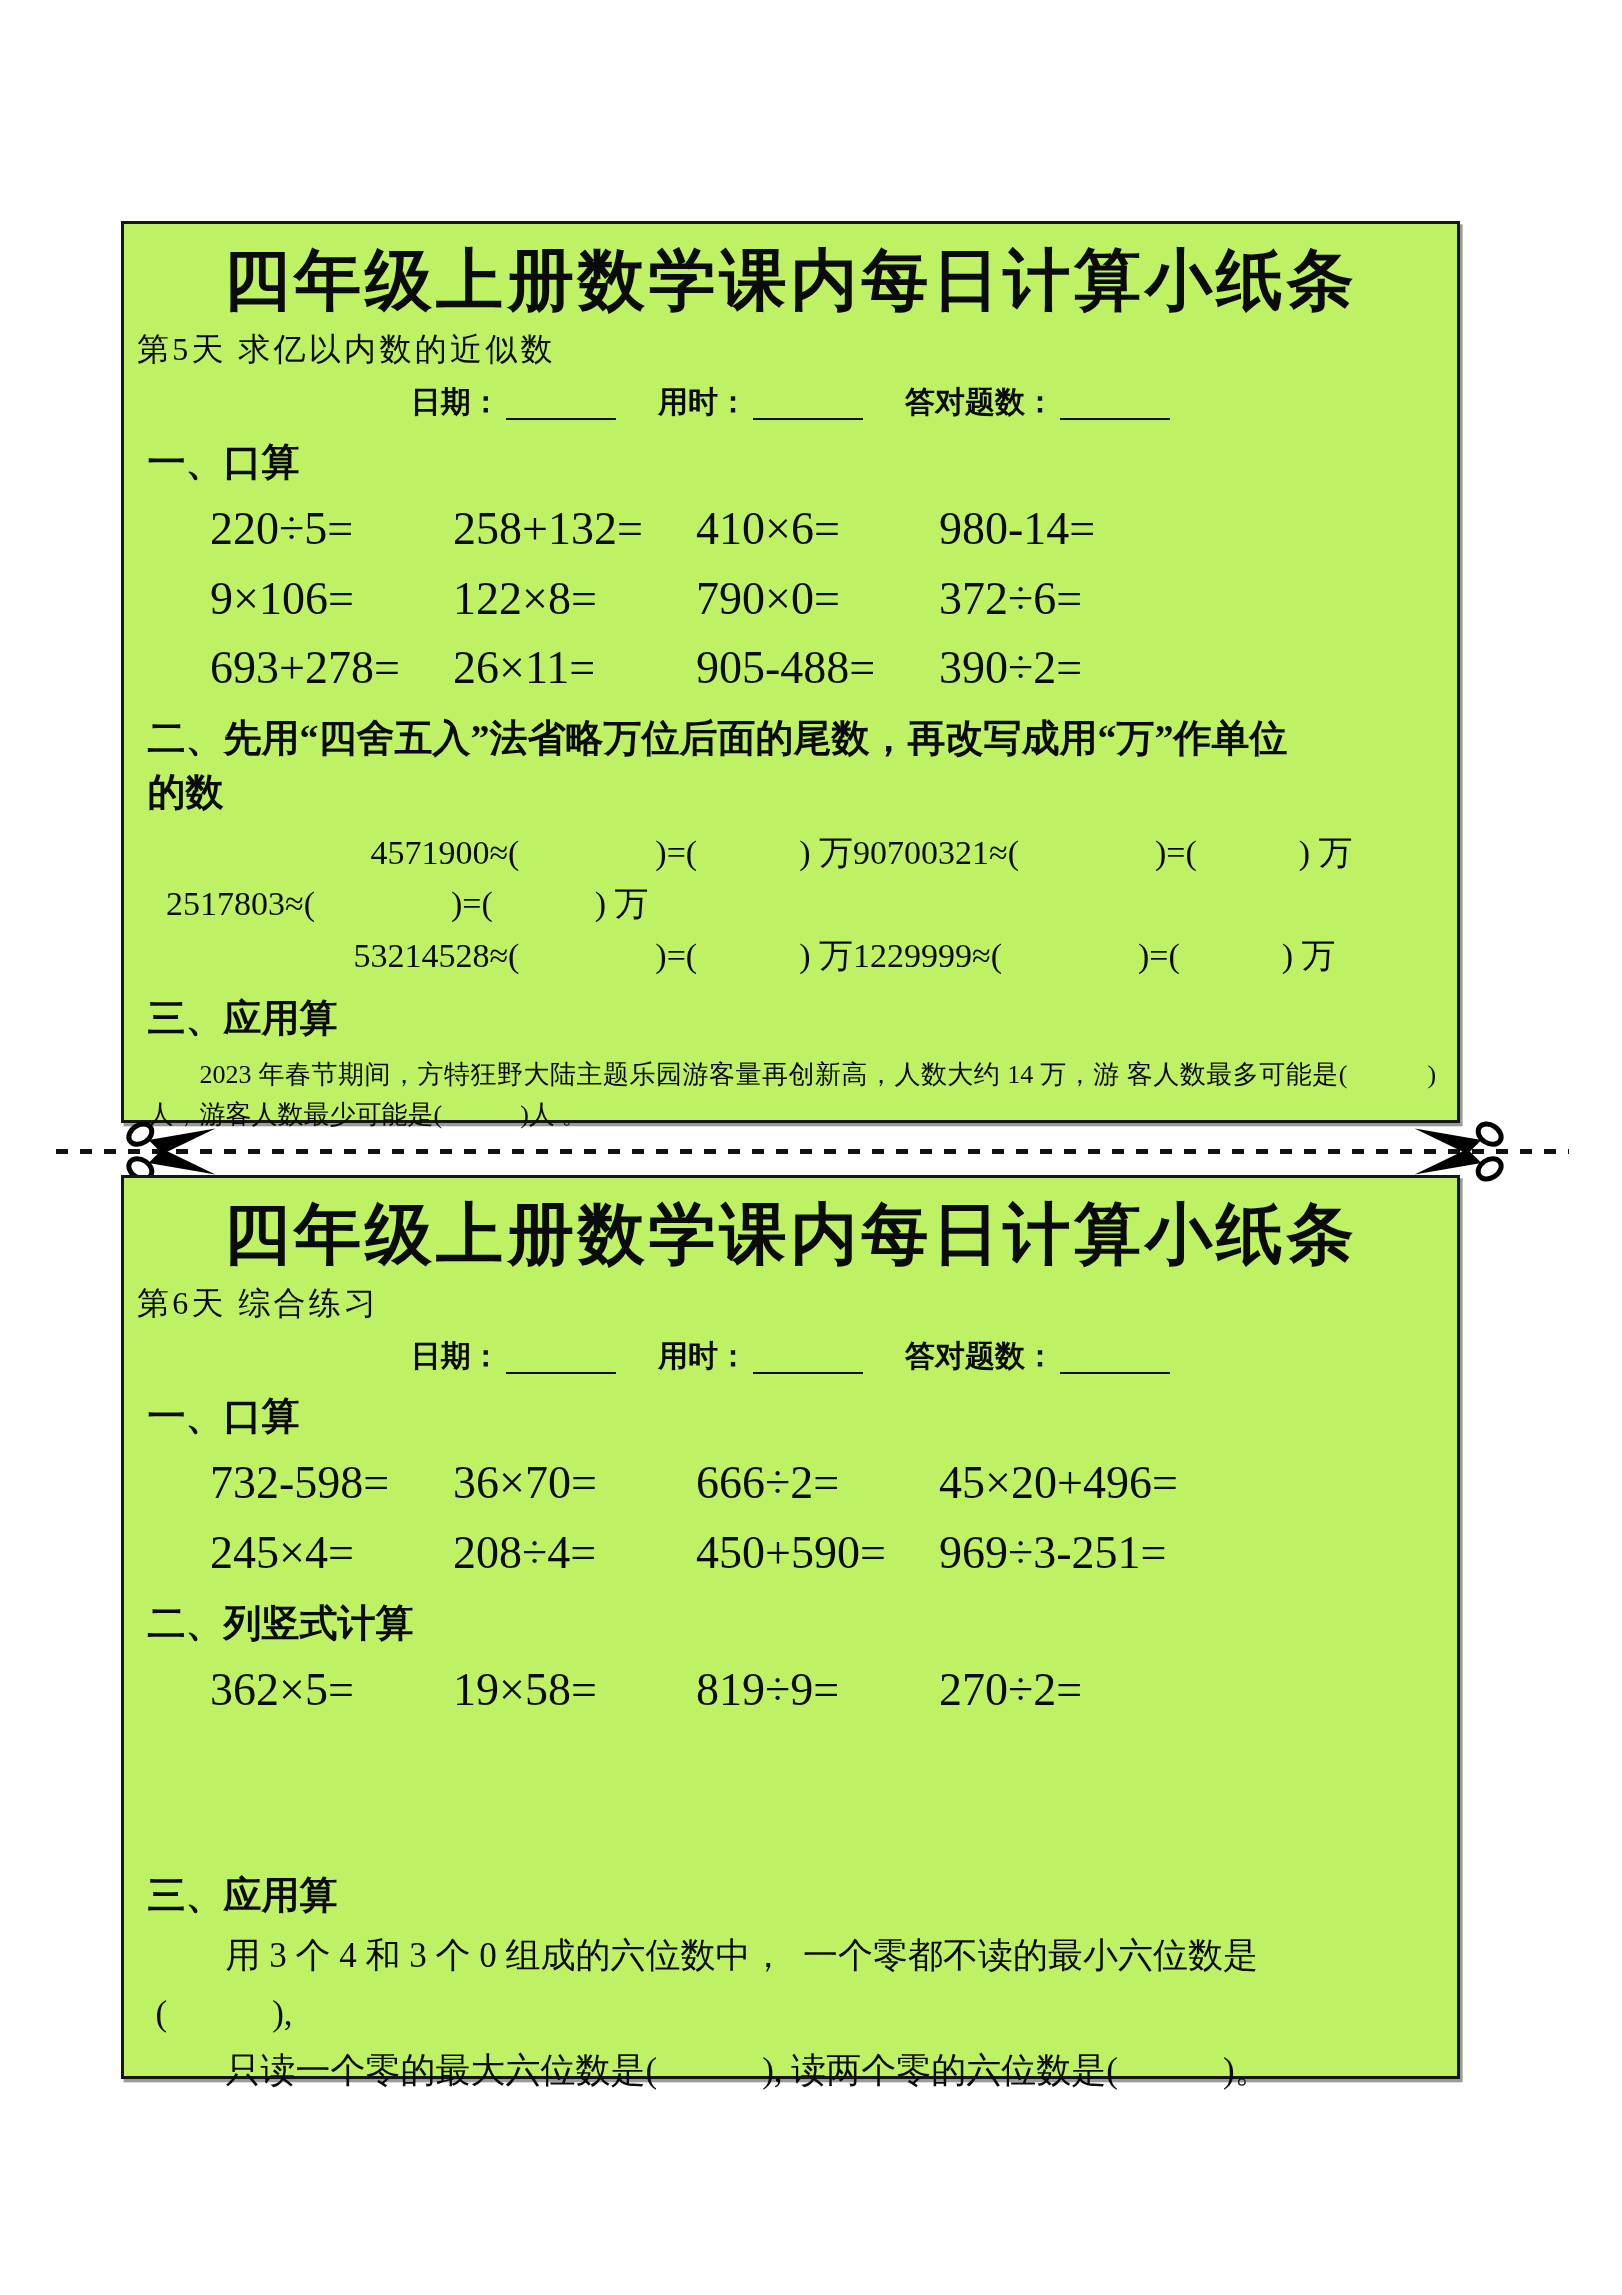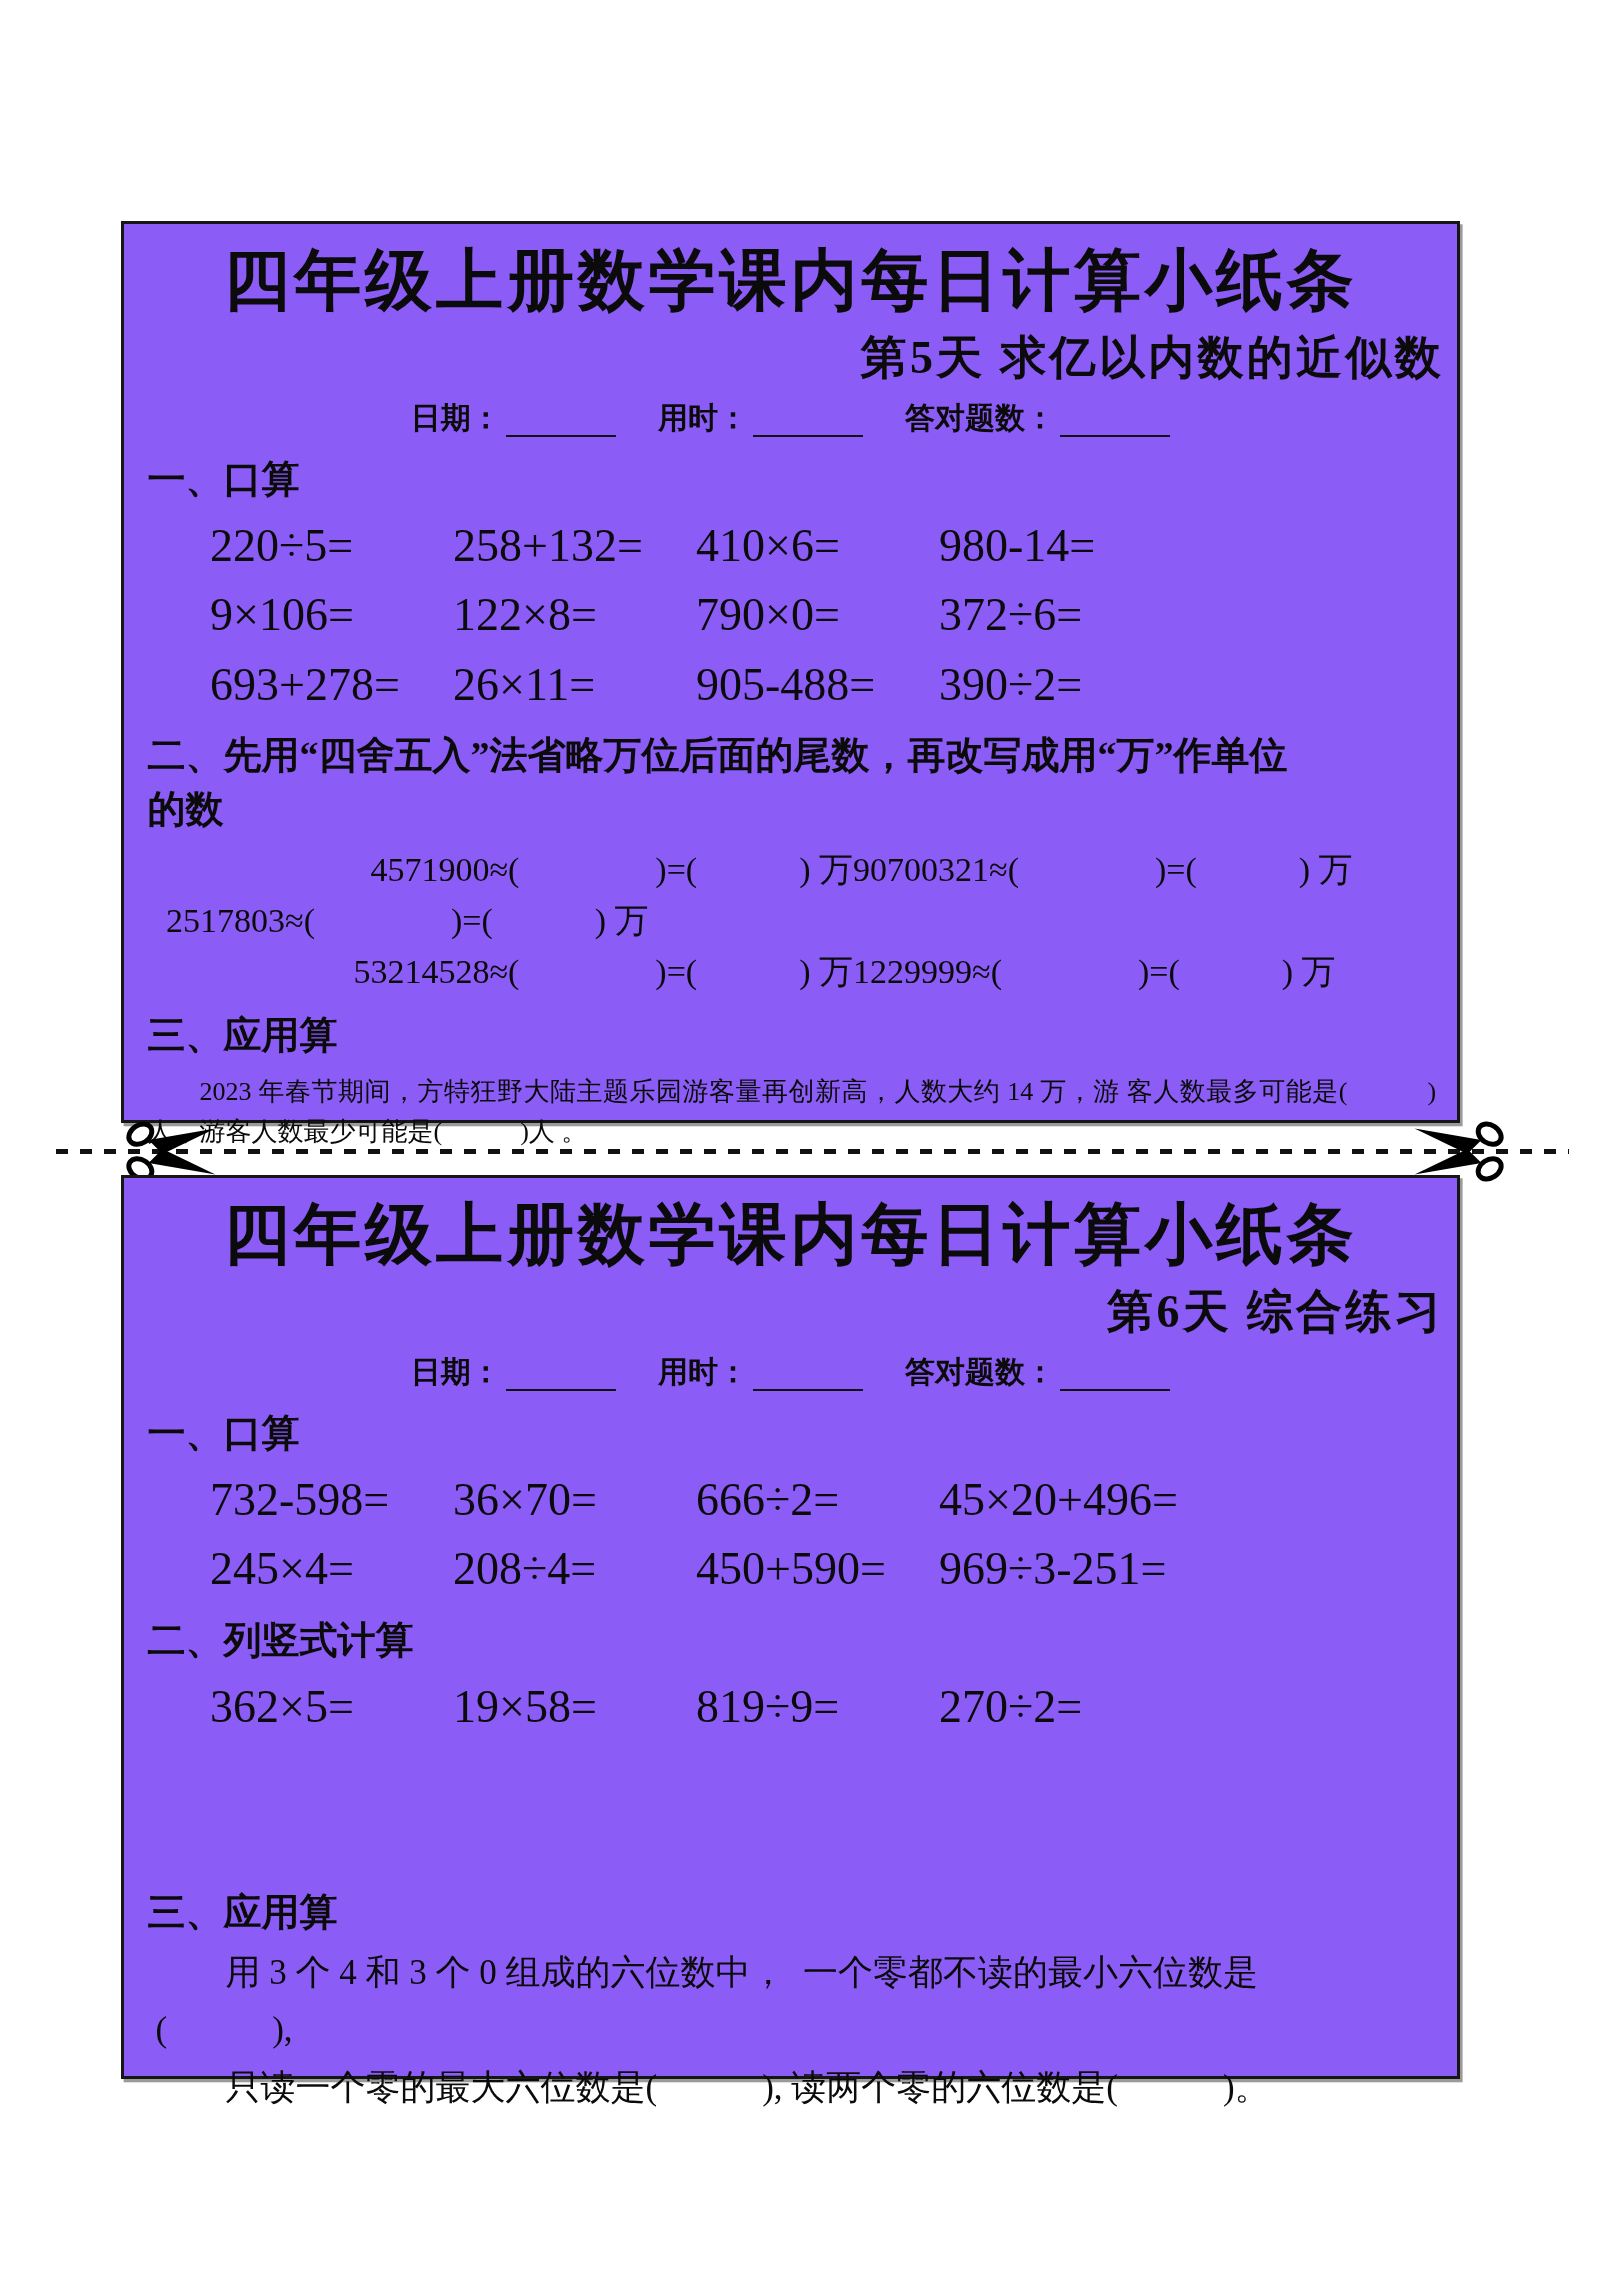--- a/index.html
+++ b/index.html
@@ -6,37 +6,37 @@
   html,body { background:#ffffff; }
   body {
     position:relative;
     width:1623px; height:2295px;
     font-family:"Liberation Serif","DejaVu Serif",serif;
     color:#0b0b0b;
     overflow:hidden;
   }
   .strip {
     position:absolute; left:121px; width:1339px;
-    background:#8b5cf6;
+    background:#bef264;
     border:3.3px solid #161616;
     box-shadow:2.6px 3.3px 0 #9a9a9a;
     padding:18.3px 13px 13px 13px;
   }
   #strip1 { top:221px;  height:902px; }
   #strip2 { top:1175px; height:904px; }
 
   .strip-title {
     text-align:center;
     font-size:67px; font-weight:900;
     letter-spacing:3.9px; line-height:1.15;
     font-family:"Liberation Serif","DejaVu Serif",serif;
   }
   .strip-subtitle {
-    margin-top:10.5px; text-align:right;
-    font-size:46px; font-weight:700; letter-spacing:3.3px; line-height:1.2;
+    margin-top:10.5px; text-align:left;
+    font-size:32px; font-weight:400; letter-spacing:3.3px; line-height:1.2;
   }
   .meta-row {
     margin-top:14.4px;
     display:flex; justify-content:center; align-items:flex-end;
     gap:42px; font-size:30px; font-weight:700; line-height:1.25;
   }
   .meta-group { display:flex; align-items:flex-end; }
   .blank-line {
     display:inline-block; width:110px; height:6.5px;
     border-bottom:2.6px solid #111; margin-left:5.2px;

